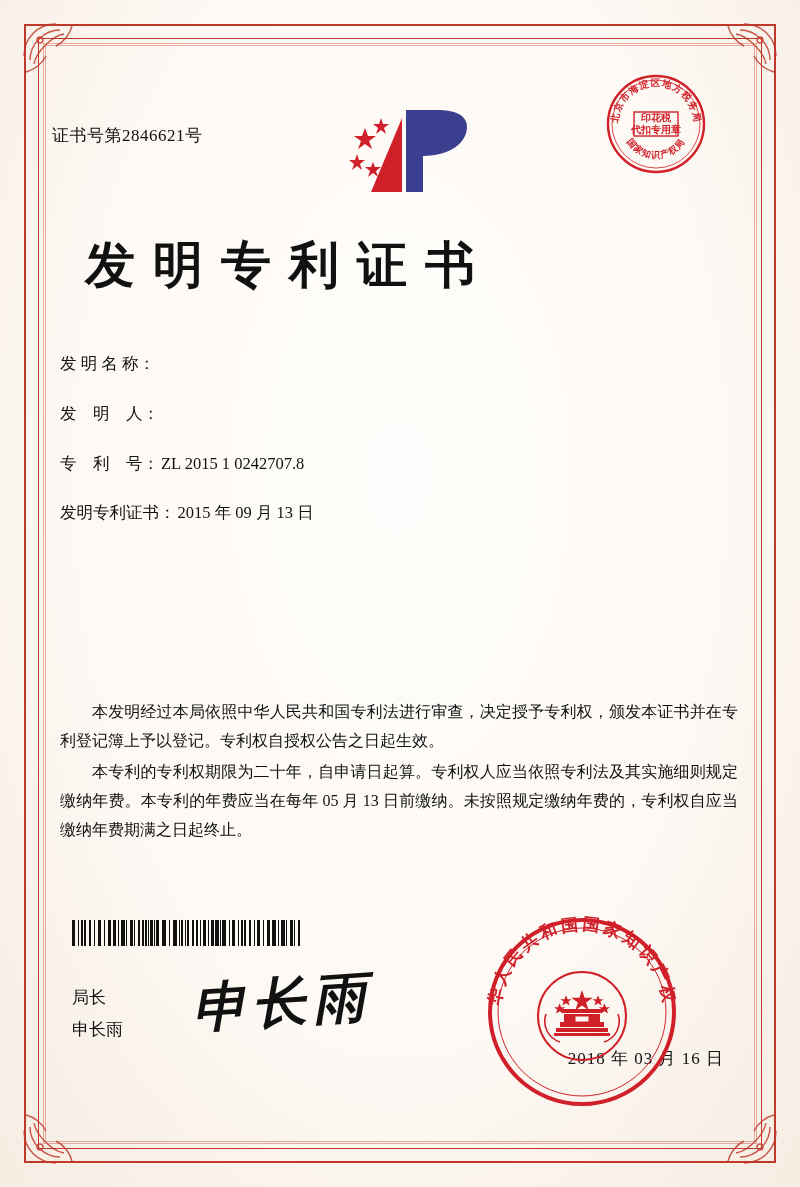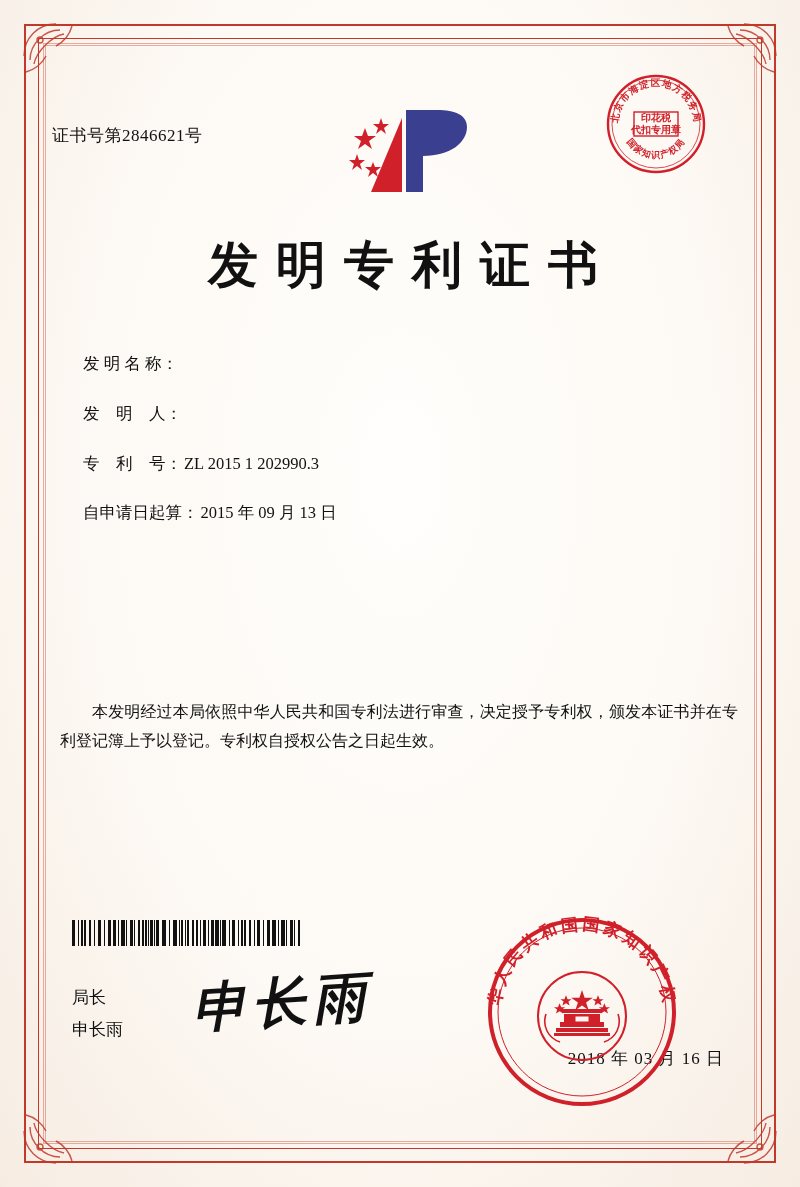--- a/index.html
+++ b/index.html
@@ -89,39 +89,37 @@
     position: absolute;
     left: 50%;
     top: 48px;
     transform: translateX(-50%);
     width: 190px;
     height: 120px;
   }
 
   .title {
     position: absolute;
-    left: 6px;
+    left: 15px;
     right: 0;
     top: 180px;
-    text-align: center;
     font-size: 50px;
     font-weight: bold;
     letter-spacing: 18px;
     text-indent: 18px;
     color: #111;
     font-family: "DejaVu Serif", "Liberation Serif", serif;
   }
 
   
   .fields {
     position: absolute;
     left: 8px;
     right: 8px;
     top: 300px;
-    margin-left: 23px;
   }
   .field-row {
     display: flex;
     align-items: baseline;
     margin-bottom: 25px;
     font-size: 16.5px;
     line-height: 1.5;
   }
   .field-label {
     white-space: pre;
@@ -298,30 +296,31 @@
 
     <div class="fields">
       <div class="field-row">
         <span class="field-label">发 明 名 称：</span>
       </div>
       <div class="field-row">
         <span class="field-label">发　明　人：</span>
       </div>
       <div class="field-row">
         <span class="field-label">专　利　号：</span>
-        <span class="field-value">ZL 2015 1 202990.3</span>
+        <span class="field-value">ZL 2015 1 0242707.8</span>
       </div>
       <div class="field-row">
-        <span class="field-label">自申请日起算：</span>
+        <span class="field-label">发明专利证书：</span>
         <span class="field-value">2015 年 09 月 13 日</span>
       </div>
     </div>
 
     <div class="paragraphs">
       <p>本发明经过本局依照中华人民共和国专利法进行审查，决定授予专利权，颁发本证书并在专利登记簿上予以登记。专利权自授权公告之日起生效。</p>
+      <p>本专利的专利权期限为二十年，自申请日起算。专利权人应当依照专利法及其实施细则规定缴纳年费。本专利的年费应当在每年 05 月 13 日前缴纳。未按照规定缴纳年费的，专利权自应当缴纳年费期满之日起终止。</p>
     </div>
 
     <div class="barcode" id="barcode">
         <i style="width: 3px; margin-right: 3px;"></i>
         <i style="width: 1px; margin-right: 2px;"></i>
         <i style="width: 2px; margin-right: 1px;"></i>
         <i style="width: 2px; margin-right: 3px;"></i>
         <i style="width: 2px; margin-right: 3px;"></i>
         <i style="width: 1px; margin-right: 3px;"></i>
         <i style="width: 3px; margin-right: 3px;"></i>

